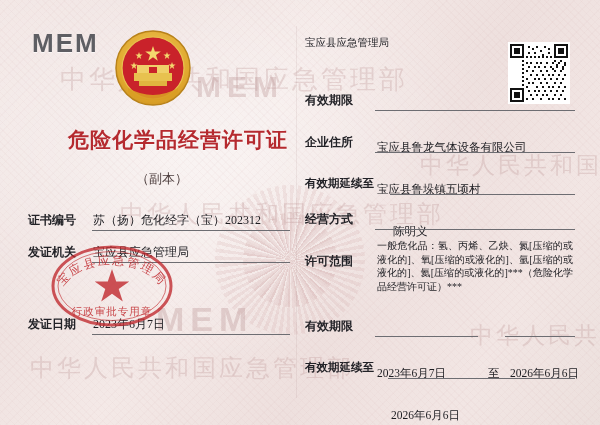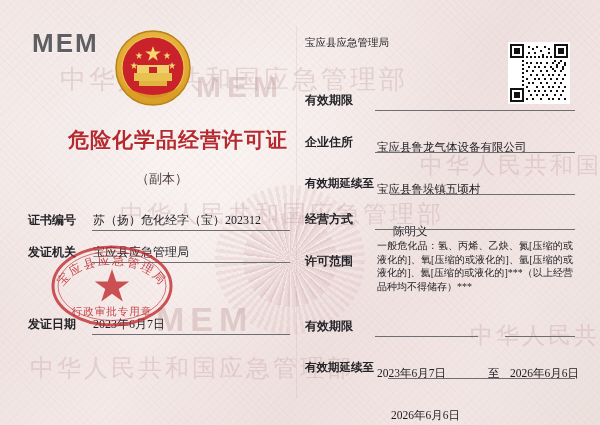--- a/index.html
+++ b/index.html
@@ -376,21 +376,21 @@
   <div class="underline" style="left:390px; top:194px; width:185px;"></div>
 
   <div class="rfield" style="left:305px; top:211px; width:265px; height:16px;">
     <span class="rlbl">经营方式</span>
   </div>
   <div class="underline" style="left:375px; top:229px; width:200px;"></div>
 
   <div class="rfield" style="left:305px; top:253px; width:70px; height:16px;">
     <span class="rlbl">许可范围</span>
   </div>
-  <div class="scope-text">一般危化品：氢、丙烯、乙炔、氮[压缩的或液化的]、氧[压缩的或液化的]、氩[压缩的或液化的]、氦[压缩的或液化的]***（以上经营品种均不得储存）***</div>
+  <div class="scope-text">一般危化品：氢、丙烯、乙炔、氮[压缩的或液化的]、氧[压缩的或液化的]、氩[压缩的或液化的]、氦[压缩的或液化的]***（危险化学品经营许可证）***</div>
 
   <div class="rfield" style="left:305px; top:318px; width:265px; height:16px;">
     <span class="rlbl">有效期限</span>
     <span class="rval" style="left:72px;">2023年6月7日</span>
     <span class="rval small-inline" style="left:183px;">至</span>
     <span class="rval" style="left:205px;">2026年6月6日</span>
   </div>
   <div class="underline" style="left:375px; top:336px; width:103px;"></div>
   <div class="underline" style="left:505px; top:336px; width:70px;"></div>
 

